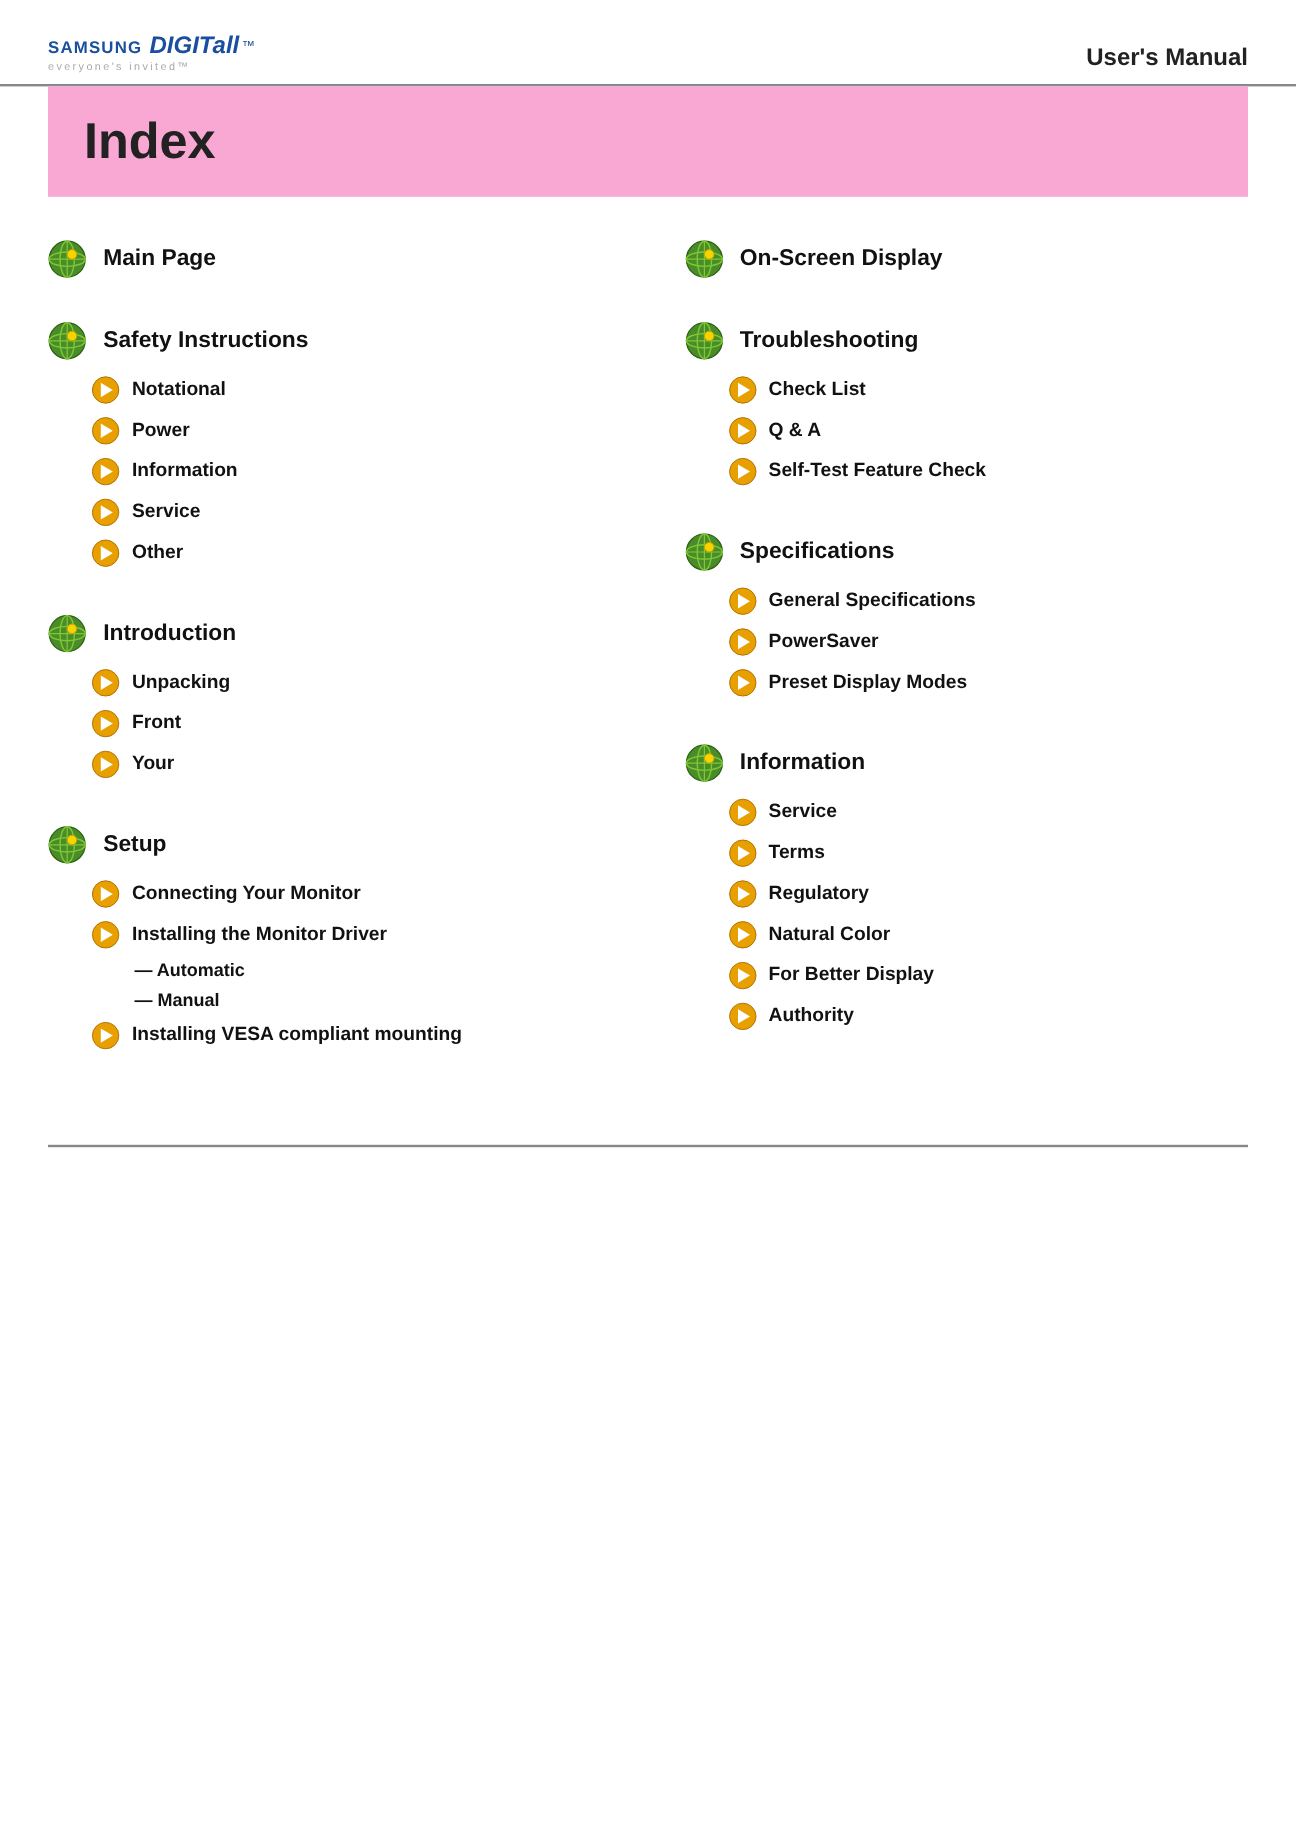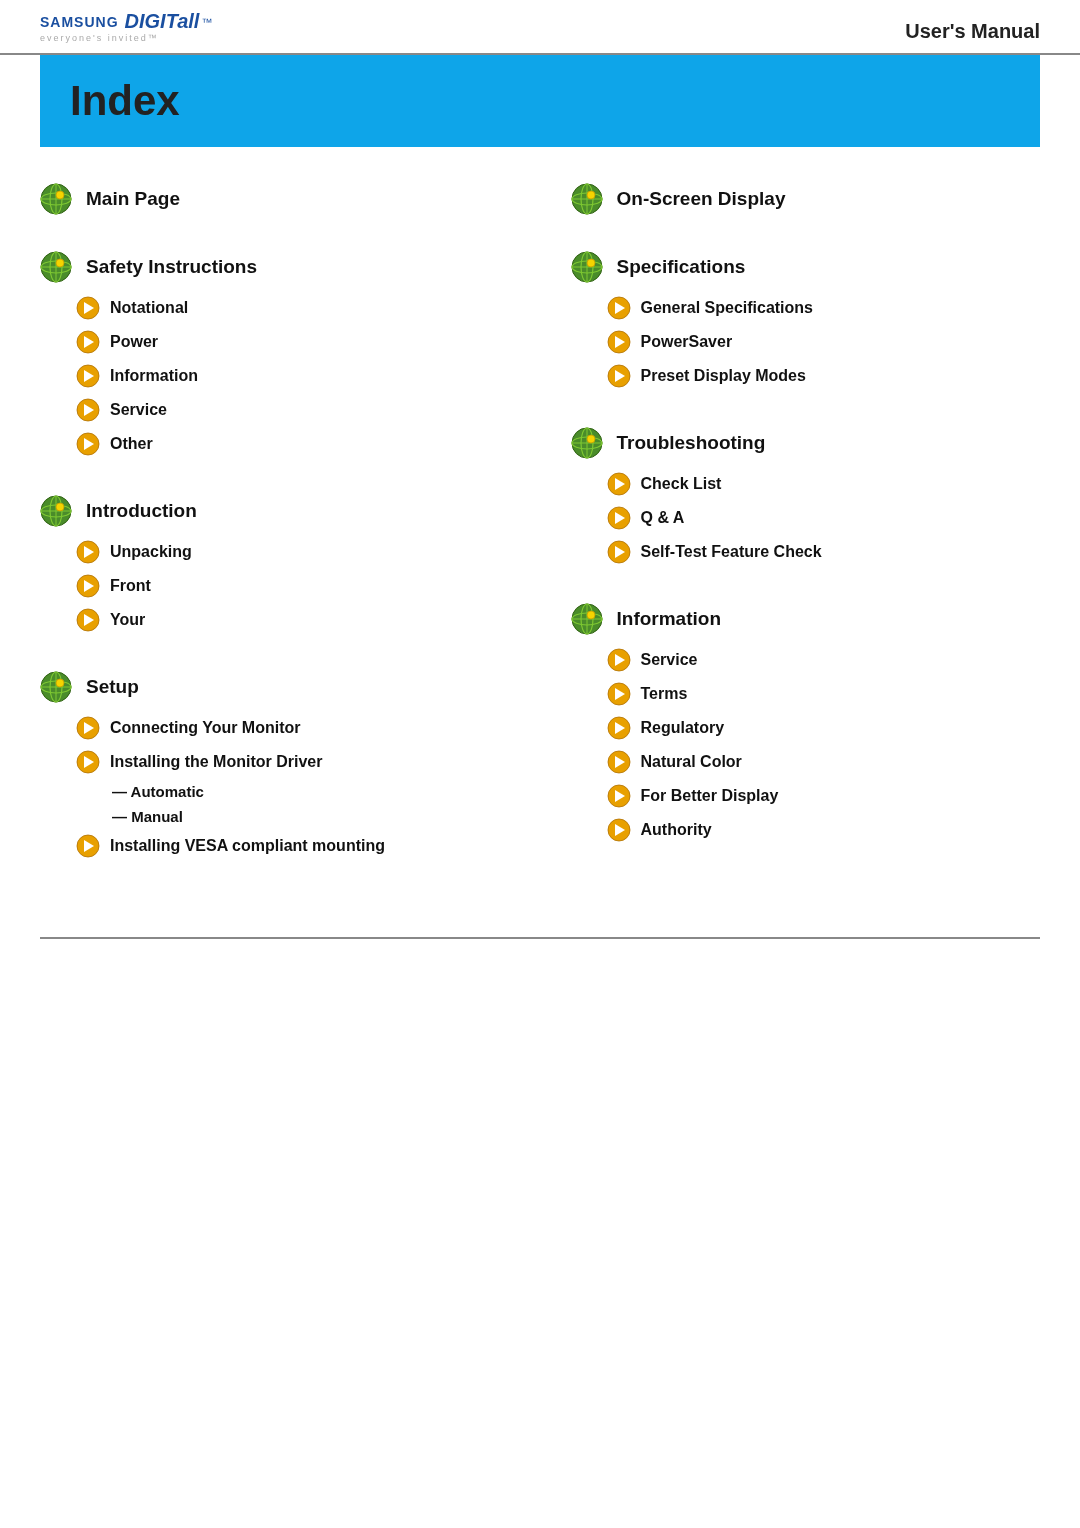--- a/index.html
+++ b/index.html
@@ -8,36 +8,36 @@
       font-family: Arial, sans-serif;
       background: #fff;
       width: 1080px;
       min-height: 1528px;
     }
 
     .header {
       display: flex;
       justify-content: space-between;
       align-items: flex-end;
-      padding: 10px 40px 10px 40px;
+      padding: 27px 40px 10px 40px;
       border-bottom: 2px solid #888;
     }
 
     .logo-area {
       display: flex;
       flex-direction: column;
       align-items: flex-start;
     }
 
     .page-body {
       padding: 0 40px 40px 40px;
     }
 
     .index-title-bar {
-      background: #0ea5e9;
+      background: #f9a8d4;
       padding: 22px 45px 22px 30px;
       margin-bottom: 36px;
     }
 
     .index-title-bar h1 {
       font-size: 42px;
       font-weight: bold;
       color: #222;
     }
 
@@ -301,20 +301,55 @@
       <div class="section-group">
         <div class="section-main">
           <svg class="icon-main" viewBox="0 0 32 32">
             <circle cx="16" cy="16" r="15" fill="#4a8c2a" stroke="#2d6010" stroke-width="1"></circle>
             <ellipse cx="16" cy="16" rx="6" ry="15" fill="none" stroke="#7ec832" stroke-width="1.2"></ellipse>
             <ellipse cx="16" cy="16" rx="15" ry="6" fill="none" stroke="#7ec832" stroke-width="1.2"></ellipse>
             <line x1="1" y1="16" x2="31" y2="16" stroke="#7ec832" stroke-width="1"></line>
             <line x1="16" y1="1" x2="16" y2="31" stroke="#7ec832" stroke-width="1"></line>
             <circle cx="20" cy="12" r="4" fill="#f5d400" stroke="#c8a000" stroke-width="0.8"></circle>
           </svg>
+          <span class="section-main-label">Troubleshooting</span>
+        </div>
+        <div class="sub-item">
+          <svg class="icon-arrow" viewBox="0 0 24 24">
+            <circle cx="12" cy="12" r="11" fill="#e8a000" stroke="#b07000" stroke-width="0.8"></circle>
+            <polygon points="8,6 18,12 8,18" fill="#fff"></polygon>
+          </svg>
+          <span class="sub-item-label">Check List</span>
+        </div>
+        <div class="sub-item">
+          <svg class="icon-arrow" viewBox="0 0 24 24">
+            <circle cx="12" cy="12" r="11" fill="#e8a000" stroke="#b07000" stroke-width="0.8"></circle>
+            <polygon points="8,6 18,12 8,18" fill="#fff"></polygon>
+          </svg>
+          <span class="sub-item-label">Q &amp; A</span>
+        </div>
+        <div class="sub-item">
+          <svg class="icon-arrow" viewBox="0 0 24 24">
+            <circle cx="12" cy="12" r="11" fill="#e8a000" stroke="#b07000" stroke-width="0.8"></circle>
+            <polygon points="8,6 18,12 8,18" fill="#fff"></polygon>
+          </svg>
+          <span class="sub-item-label">Self-Test Feature Check</span>
+        </div>
+      </div>
+
+      <div class="section-group">
+        <div class="section-main">
+          <svg class="icon-main" viewBox="0 0 32 32">
+            <circle cx="16" cy="16" r="15" fill="#4a8c2a" stroke="#2d6010" stroke-width="1"></circle>
+            <ellipse cx="16" cy="16" rx="6" ry="15" fill="none" stroke="#7ec832" stroke-width="1.2"></ellipse>
+            <ellipse cx="16" cy="16" rx="15" ry="6" fill="none" stroke="#7ec832" stroke-width="1.2"></ellipse>
+            <line x1="1" y1="16" x2="31" y2="16" stroke="#7ec832" stroke-width="1"></line>
+            <line x1="16" y1="1" x2="16" y2="31" stroke="#7ec832" stroke-width="1"></line>
+            <circle cx="20" cy="12" r="4" fill="#f5d400" stroke="#c8a000" stroke-width="0.8"></circle>
+          </svg>
           <span class="section-main-label">Specifications</span>
         </div>
         <div class="sub-item">
           <svg class="icon-arrow" viewBox="0 0 24 24">
             <circle cx="12" cy="12" r="11" fill="#e8a000" stroke="#b07000" stroke-width="0.8"></circle>
             <polygon points="8,6 18,12 8,18" fill="#fff"></polygon>
           </svg>
           <span class="sub-item-label">General Specifications</span>
         </div>
         <div class="sub-item">
@@ -336,55 +371,20 @@
       <div class="section-group">
         <div class="section-main">
           <svg class="icon-main" viewBox="0 0 32 32">
             <circle cx="16" cy="16" r="15" fill="#4a8c2a" stroke="#2d6010" stroke-width="1"></circle>
             <ellipse cx="16" cy="16" rx="6" ry="15" fill="none" stroke="#7ec832" stroke-width="1.2"></ellipse>
             <ellipse cx="16" cy="16" rx="15" ry="6" fill="none" stroke="#7ec832" stroke-width="1.2"></ellipse>
             <line x1="1" y1="16" x2="31" y2="16" stroke="#7ec832" stroke-width="1"></line>
             <line x1="16" y1="1" x2="16" y2="31" stroke="#7ec832" stroke-width="1"></line>
             <circle cx="20" cy="12" r="4" fill="#f5d400" stroke="#c8a000" stroke-width="0.8"></circle>
           </svg>
-          <span class="section-main-label">Troubleshooting</span>
-        </div>
-        <div class="sub-item">
-          <svg class="icon-arrow" viewBox="0 0 24 24">
-            <circle cx="12" cy="12" r="11" fill="#e8a000" stroke="#b07000" stroke-width="0.8"></circle>
-            <polygon points="8,6 18,12 8,18" fill="#fff"></polygon>
-          </svg>
-          <span class="sub-item-label">Check List</span>
-        </div>
-        <div class="sub-item">
-          <svg class="icon-arrow" viewBox="0 0 24 24">
-            <circle cx="12" cy="12" r="11" fill="#e8a000" stroke="#b07000" stroke-width="0.8"></circle>
-            <polygon points="8,6 18,12 8,18" fill="#fff"></polygon>
-          </svg>
-          <span class="sub-item-label">Q &amp; A</span>
-        </div>
-        <div class="sub-item">
-          <svg class="icon-arrow" viewBox="0 0 24 24">
-            <circle cx="12" cy="12" r="11" fill="#e8a000" stroke="#b07000" stroke-width="0.8"></circle>
-            <polygon points="8,6 18,12 8,18" fill="#fff"></polygon>
-          </svg>
-          <span class="sub-item-label">Self-Test Feature Check</span>
-        </div>
-      </div>
-
-      <div class="section-group">
-        <div class="section-main">
-          <svg class="icon-main" viewBox="0 0 32 32">
-            <circle cx="16" cy="16" r="15" fill="#4a8c2a" stroke="#2d6010" stroke-width="1"></circle>
-            <ellipse cx="16" cy="16" rx="6" ry="15" fill="none" stroke="#7ec832" stroke-width="1.2"></ellipse>
-            <ellipse cx="16" cy="16" rx="15" ry="6" fill="none" stroke="#7ec832" stroke-width="1.2"></ellipse>
-            <line x1="1" y1="16" x2="31" y2="16" stroke="#7ec832" stroke-width="1"></line>
-            <line x1="16" y1="1" x2="16" y2="31" stroke="#7ec832" stroke-width="1"></line>
-            <circle cx="20" cy="12" r="4" fill="#f5d400" stroke="#c8a000" stroke-width="0.8"></circle>
-          </svg>
           <span class="section-main-label">Information</span>
         </div>
         <div class="sub-item">
           <svg class="icon-arrow" viewBox="0 0 24 24">
             <circle cx="12" cy="12" r="11" fill="#e8a000" stroke="#b07000" stroke-width="0.8"></circle>
             <polygon points="8,6 18,12 8,18" fill="#fff"></polygon>
           </svg>
           <span class="sub-item-label">Service</span>
         </div>
         <div class="sub-item">

